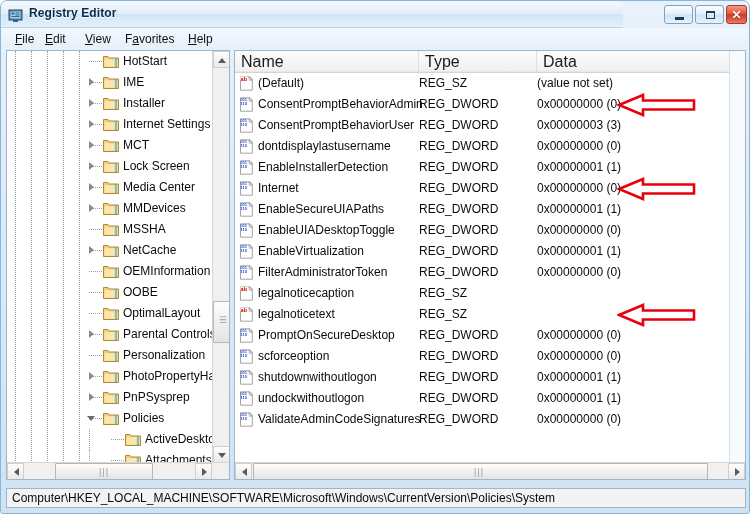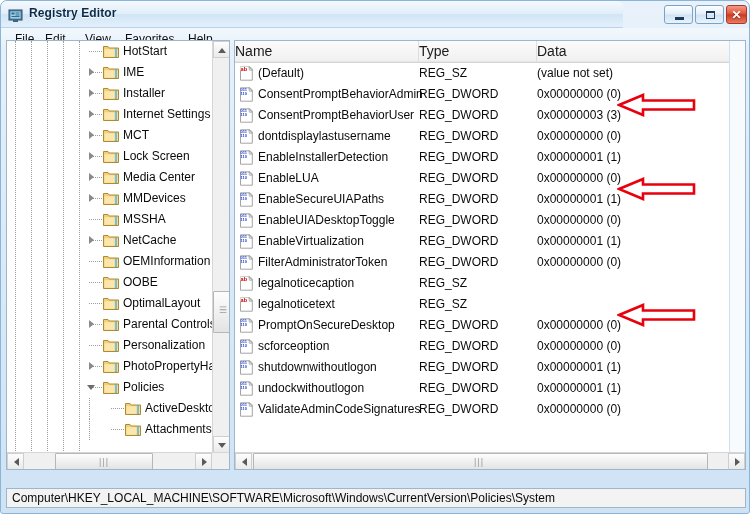--- a/index.html
+++ b/index.html
@@ -73,21 +73,21 @@
   .menu-item {
     position: absolute; top: 3px;
     font-size: 12px; color: #101010;
     padding: 1px 6px;
     cursor: default;
   }
   .menu-item u { text-decoration: underline; }
 
   
   #client {
-    position: absolute; left: 5px; top: 39px;
+    position: absolute; left: 5px; top: 49px;
     width: 648px; height: 434px;
   }
 
   
   #tree-pane {
     position: absolute; left: 0; top: 0; width: 224px; height: 430px;
     background: #ffffff;
     border: 1px solid #9eb6cc;
     overflow: hidden;
   }
@@ -170,21 +170,22 @@
     border: 1px solid #9eb6cc;
     overflow: hidden;
   }
   #list-header {
     position: absolute; left: 0; top: 0; width: 494px; height: 22px;
     background: linear-gradient(180deg,#fbfbfb 0%,#f1f1f1 92%,#e2e2e2 100%);
     border-bottom: 1px solid #d4d4d4;
   }
   .col-head {
     position: absolute; top: 0; height: 21px; line-height: 21px;
-    font-size: 14px; color: #1a1a1a;
+    font-size: 16px; color: #1a1a1a;
+    padding-left: 6px;
     border-right: 1px solid #dedede;
     cursor: default;
   }
   #list-rows {
     position: absolute; left: 0; top: 22px; width: 494px; height: 390px;
   }
   .lrow {
     position: relative; height: 21px; line-height: 21px;
     font-size: 12px; color: #0a0a0a; white-space: nowrap;
   }
@@ -404,20 +405,30 @@
               <div class="exp collapsed" style="left: 80px;"></div>
               <span class="fold" style="left: 96px;"><svg viewBox="0 0 16 14" width="16" height="14">
                   <path d="M0.5 2.5 L5 2.5 L6.2 4 L15.5 4 L15.5 13.5 L0.5 13.5 Z" fill="#f3cf7a" stroke="#b08a30" stroke-width="1"></path>
                   <path d="M1.5 5.2 L14.8 5.2 L14.8 12.8 L1.5 12.8 Z" fill="#fbe6ab"></path>
                   <path d="M12.3 4.6 L13.6 4.6 L13.6 12.9 L12.3 12.9 Z" fill="#7fd0e8" stroke="#4d9ab5" stroke-width=".5"></path>
                 </svg></span>
               <span class="tlabel" style="left: 114px;">PhotoPropertyHandler</span>
             </div>
             <div class="tnode">
               <div class="tick" style="left: 82px; width: 13px;"></div>
+              <div class="exp collapsed" style="left: 80px;"></div>
+              <span class="fold" style="left: 96px;"><svg viewBox="0 0 16 14" width="16" height="14">
+                  <path d="M0.5 2.5 L5 2.5 L6.2 4 L15.5 4 L15.5 13.5 L0.5 13.5 Z" fill="#f3cf7a" stroke="#b08a30" stroke-width="1"></path>
+                  <path d="M1.5 5.2 L14.8 5.2 L14.8 12.8 L1.5 12.8 Z" fill="#fbe6ab"></path>
+                  <path d="M12.3 4.6 L13.6 4.6 L13.6 12.9 L12.3 12.9 Z" fill="#7fd0e8" stroke="#4d9ab5" stroke-width=".5"></path>
+                </svg></span>
+              <span class="tlabel" style="left: 114px;">PnPSysprep</span>
+            </div>
+            <div class="tnode">
+              <div class="tick" style="left: 82px; width: 13px;"></div>
               <div class="exp expanded" style="left: 80px;"></div>
               <span class="fold" style="left: 96px;"><svg viewBox="0 0 16 14" width="16" height="14">
                   <path d="M0.5 2.5 L5 2.5 L6.2 4 L15.5 4 L15.5 13.5 L0.5 13.5 Z" fill="#f3cf7a" stroke="#b08a30" stroke-width="1"></path>
                   <path d="M1.5 5.2 L14.8 5.2 L14.8 12.8 L1.5 12.8 Z" fill="#fbe6ab"></path>
                   <path d="M12.3 4.6 L13.6 4.6 L13.6 12.9 L12.3 12.9 Z" fill="#7fd0e8" stroke="#4d9ab5" stroke-width=".5"></path>
                 </svg></span>
               <span class="tlabel" style="left: 114px;">Policies</span>
             </div>
             <div class="tnode">
               <div class="tick" style="left: 104px; width: 13px;"></div>
@@ -531,21 +542,21 @@
             <span class="ltype">REG_DWORD</span>
             <span class="ldata">0x00000001 (1)</span>
           </div>
           <div class="lrow">
             <span class="licon"><svg viewBox="0 0 15 15" width="15" height="15">
                 <path d="M1.5 0.8 H11 L13.3 3.1 V14.2 H1.5 Z" fill="#ffffff" stroke="#9a9a9a" stroke-width=".9"></path>
                 <text x="1.5" y="4.2" font-family="Liberation Sans, sans-serif" font-size="4.0" font-weight="bold" fill="#1b3fd0">011</text>
                 <text x="1.5" y="7.9" font-family="Liberation Sans, sans-serif" font-size="4.0" font-weight="bold" fill="#1b3fd0">110</text>
                 <path d="M9.9 0.9 L13.3 4.2 H10.4 Z" fill="#e9e9e9" stroke="#9a9a9a" stroke-width=".7"></path>
               </svg></span>
-            <span class="lname">EnableLUA</span>
+            <span class="lname">Internet</span>
             <span class="ltype">REG_DWORD</span>
             <span class="ldata">0x00000000 (0)</span>
           </div>
           <div class="lrow">
             <span class="licon"><svg viewBox="0 0 15 15" width="15" height="15">
                 <path d="M1.5 0.8 H11 L13.3 3.1 V14.2 H1.5 Z" fill="#ffffff" stroke="#9a9a9a" stroke-width=".9"></path>
                 <text x="1.5" y="4.2" font-family="Liberation Sans, sans-serif" font-size="4.0" font-weight="bold" fill="#1b3fd0">011</text>
                 <text x="1.5" y="7.9" font-family="Liberation Sans, sans-serif" font-size="4.0" font-weight="bold" fill="#1b3fd0">110</text>
                 <path d="M9.9 0.9 L13.3 4.2 H10.4 Z" fill="#e9e9e9" stroke="#9a9a9a" stroke-width=".7"></path>
               </svg></span>

